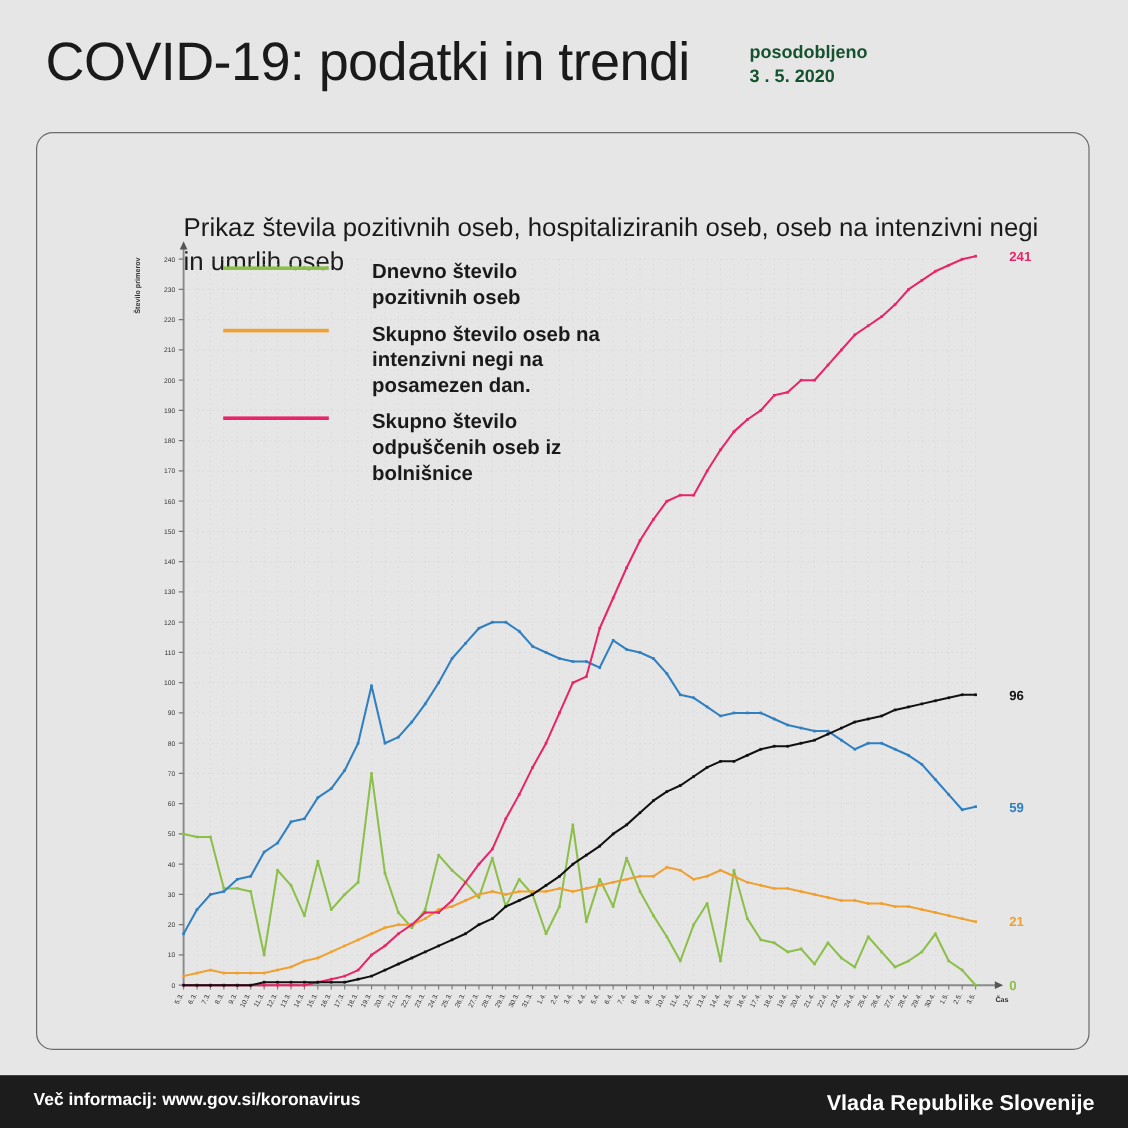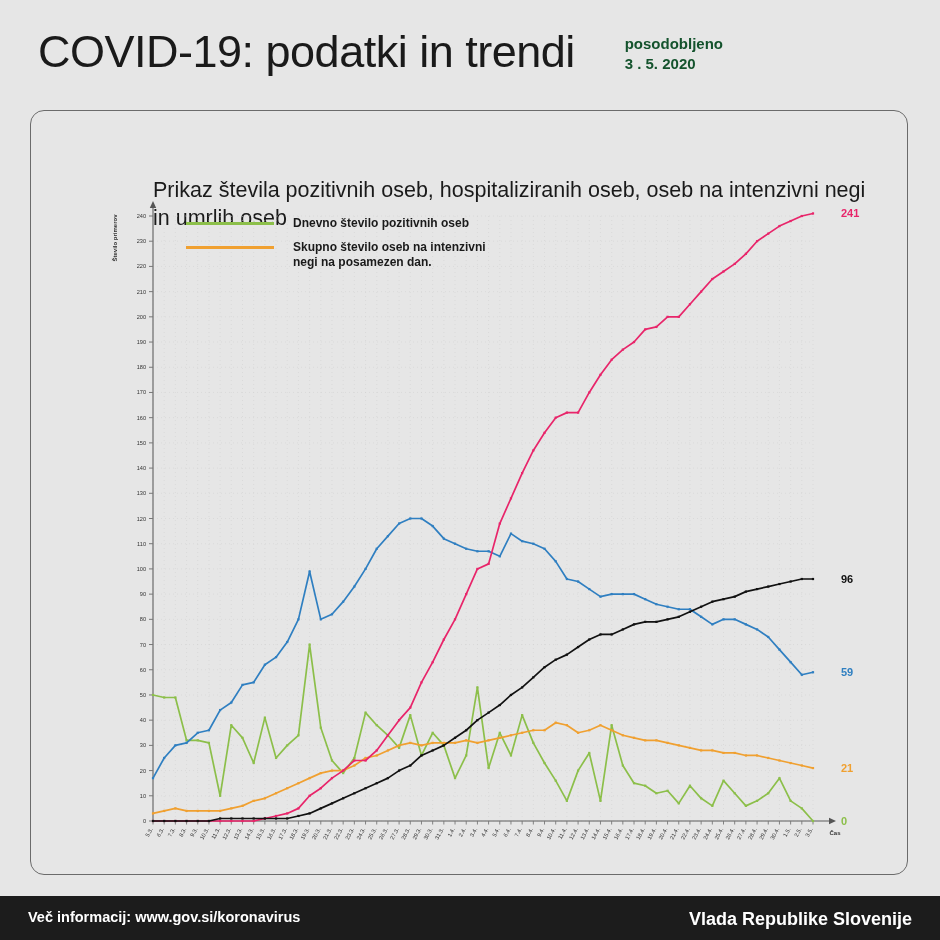--- a/index.html
+++ b/index.html
@@ -47,21 +47,21 @@
     position:absolute;left:155px;top:105px;
   }
   .legend-row{
     position:relative;height:auto;margin-bottom:9px;
     display:flex;align-items:flex-start;
   }
   .legend-swatch{
     width:88px;height:3px;margin-top:6px;flex:0 0 88px;
   }
   .legend-label{
-    margin-left:19px;font-size:12px;font-weight:bold;
+    margin-left:36px;font-size:17px;font-weight:bold;
     color:#1a1a1a;line-height:1.26;max-width:200px;
   }
   
   #footer{
     position:absolute;left:0;bottom:0;width:940px;height:44px;
     background:#1c1c1c;
   }
   #footer-left{
     position:absolute;left:28px;top:13px;
     color:#ffffff;font-size:14.5px;font-weight:bold;
@@ -684,19 +684,23 @@
 
   <div id="legend">
       <div class="legend-row">
         <div class="legend-swatch" style="background: rgb(140, 191, 74);"></div>
         <div class="legend-label">Dnevno število pozitivnih oseb</div>
       </div>
       <div class="legend-row">
         <div class="legend-swatch" style="background: rgb(240, 160, 48);"></div>
         <div class="legend-label">Skupno število oseb na intenzivni negi na posamezen dan.</div>
       </div>
+      <div class="legend-row">
+        <div class="legend-swatch" style="background: rgb(232, 37, 106);"></div>
+        <div class="legend-label">Skupno število odpuščenih oseb iz bolnišnice</div>
+      </div>
     </div>
 </div>
 
 <div id="footer">
   <div id="footer-left">Več informacij: www.gov.si/koronavirus</div>
   <div id="footer-right">Vlada Republike Slovenije</div>
 </div>
 
 </body></html>

